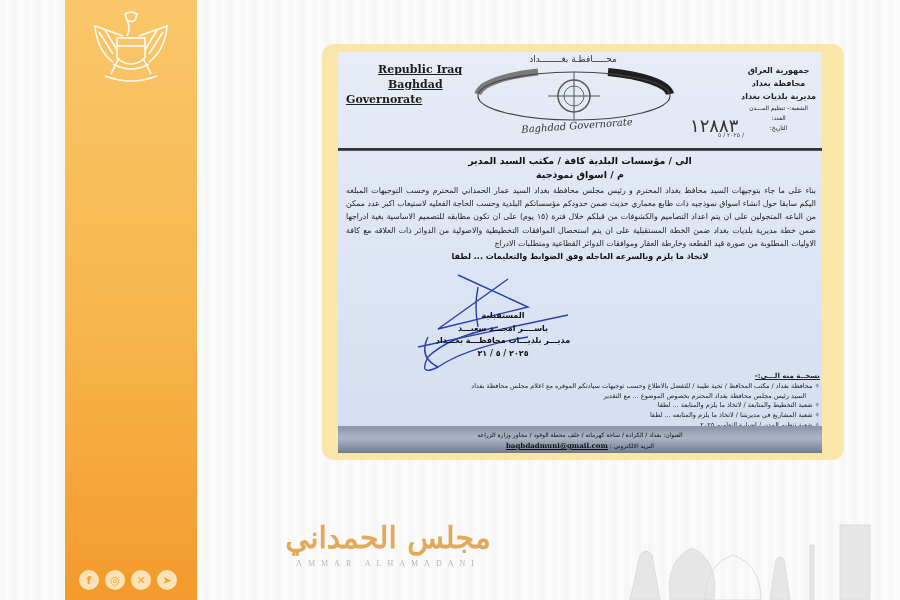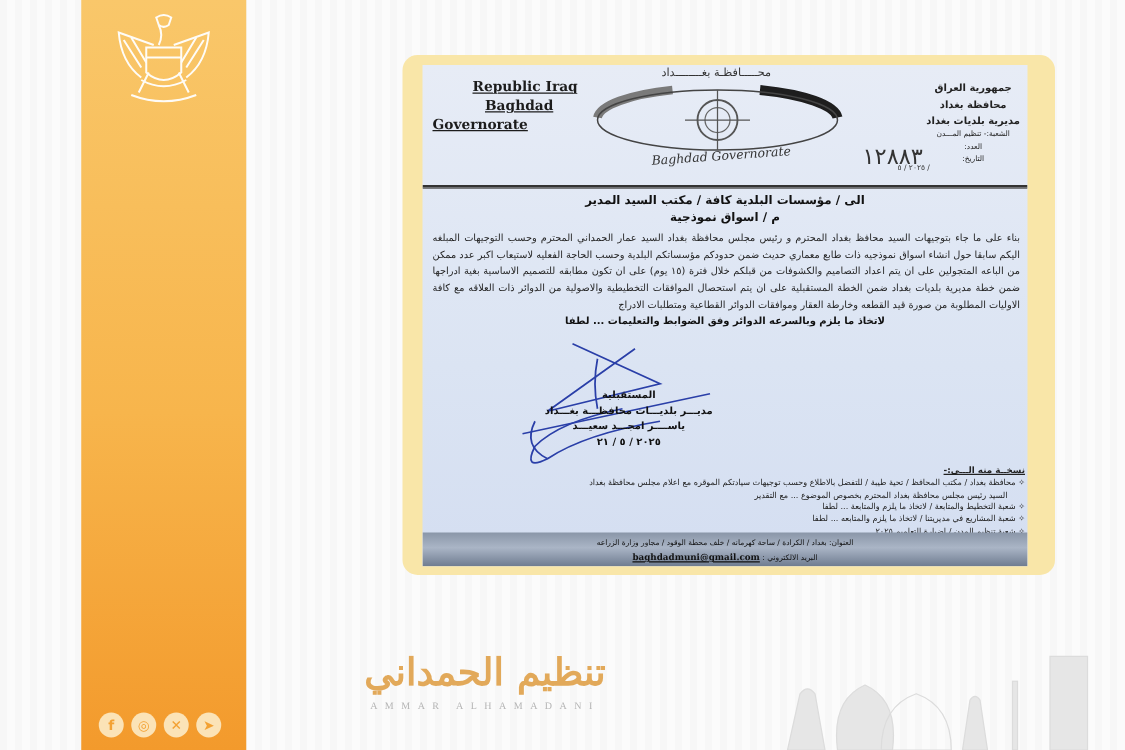--- a/index.html
+++ b/index.html
@@ -171,36 +171,36 @@
   <div class="ref-date">٢٠٢٥ / ٥ /</div>
 
   <div class="rule"></div>
 
   <div class="to-line">
     <div>الى /  مؤسسات البلدية كافة / مكتب السيد المدير</div>
     <div>م / اسواق نموذجية</div>
   </div>
 
   <div class="body-text">بناء على ما جاء بتوجيهات السيد محافظ بغداد المحترم و رئيس مجلس محافظة بغداد السيد عمار الحمداني المحترم وحسب التوجيهات المبلغه اليكم سابقا حول انشاء اسواق نموذجيه ذات طابع معماري حديث ضمن حدودكم مؤسساتكم البلدية وحسب الحاجة الفعليه لاستيعاب اكبر عدد ممكن من الباعه المتجولين على ان يتم اعداد التصاميم والكشوفات من قبلكم خلال فترة (١٥ يوم) على ان تكون مطابقه للتصميم الاساسية بغية ادراجها ضمن خطة مديرية بلديات بغداد ضمن الخطة المستقبلية على ان يتم استحصال الموافقات التخطيطية والاصولية من الدوائر ذات العلاقه مع كافة الاوليات المطلوبة من صورة قيد القطعه وخارطة العقار وموافقات الدوائر القطاعية ومتطلبات الادراج</div>
-  <div class="closing">لاتخاذ ما يلزم وبالسرعه الدوائر وفق الضوابط والتعليمات ... لطفا</div>
+  <div class="closing">لاتخاذ ما يلزم وبالسرعه العاجله وفق الضوابط والتعليمات ... لطفا</div>
 
   <svg class="signature" viewBox="0 0 220 110">
     <g fill="none" stroke="#2a3fa8" stroke-width="1.4">
       <path d="M80 8 L150 40 L60 62 L130 12"></path>
       <path d="M100 20 q-4 20 0 40"></path>
       <path d="M190 48 L40 80"></path>
       <path d="M150 70 q-60 10 -90 30 q-20 10 -10 -10 q20 -20 70 -30"></path>
       <path d="M60 100 q-20 -10 -10 -30"></path>
     </g>
   </svg>
 
   <div class="sign">
     <div>المستقبلية</div>
+    <div>ياســــر امجـــد سعيـــد</div>
     <div>مديـــر بلديـــات محافظـــة بغـــداد</div>
-    <div>ياســــر امجـــد سعيـــد</div>
     <div>٢٠٢٥ / ٥ / ٢١</div>
   </div>
 
   <div class="cc">
     <div class="cc-title">نسخــة منه الـــى:-</div>
     <div class="item">محافظة بغداد / مكتب المحافظ / تحية طيبة / للتفضل بالاطلاع وحسب توجيهات سيادتكم الموقره مع  اعلام مجلس محافظة بغداد</div>
     <div class="cont">السيد رئيس مجلس محافظة بغداد المحترم بخصوص الموضوع ... مع التقدير</div>
     <div class="item">شعبة التخطيط والمتابعة / لاتخاذ ما يلزم والمتابعة ... لطفا</div>
     <div class="item">شعبة المشاريع في مديريتنا / لاتخاذ ما يلزم والمتابعه ... لطفا</div>
     <div class="item">شعبة تنظيم المدن / اضبارة التعاميم ٢٠٢٥</div>
@@ -210,21 +210,21 @@
   <div class="footer">
     <div>العنوان: بغداد / الكرادة / ساحة كهرمانه / خلف محطة الوقود / مجاور وزارة الزراعه</div>
     <div>
       <span>البريد الالكتروني :</span>
       <span class="email">baghdadmuni@gmail.com</span>
     </div>
   </div>
 </div>
 
 <div class="brand">
-  <div class="ar">تنظيم الحمداني</div>
+  <div class="ar">مجلس الحمداني</div>
   <div class="en">AMMAR ALHAMADANI</div>
 </div>
 
 <svg class="landmarks" viewBox="0 0 280 85">
   <g fill="#e6e6e6" stroke="#dcdcdc">
     <path d="M30 85 l10 -45 q6 -8 12 0 l8 45 z"></path>
     <path d="M70 85 q-5 -40 22 -52 q27 12 22 52 z"></path>
     <path d="M105 85 q0 -35 28 -45 q28 10 28 45 z" fill="none"></path>
     <path d="M170 85 l6 -40 q4 -6 8 0 l6 40 z"></path>
     <rect x="210" y="30" width="4" height="55"></rect>

